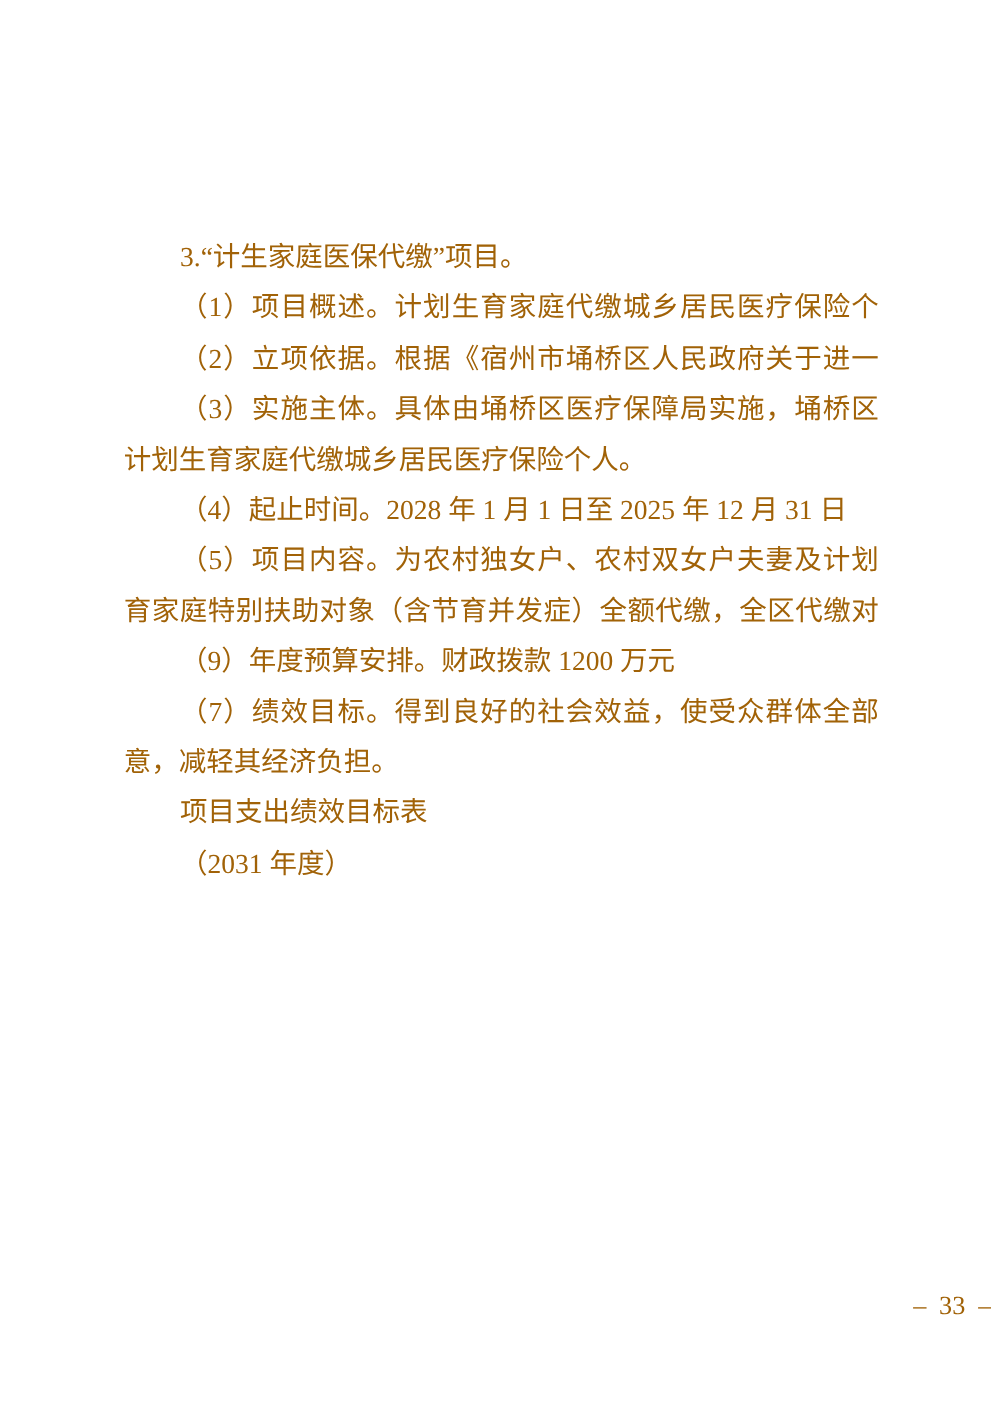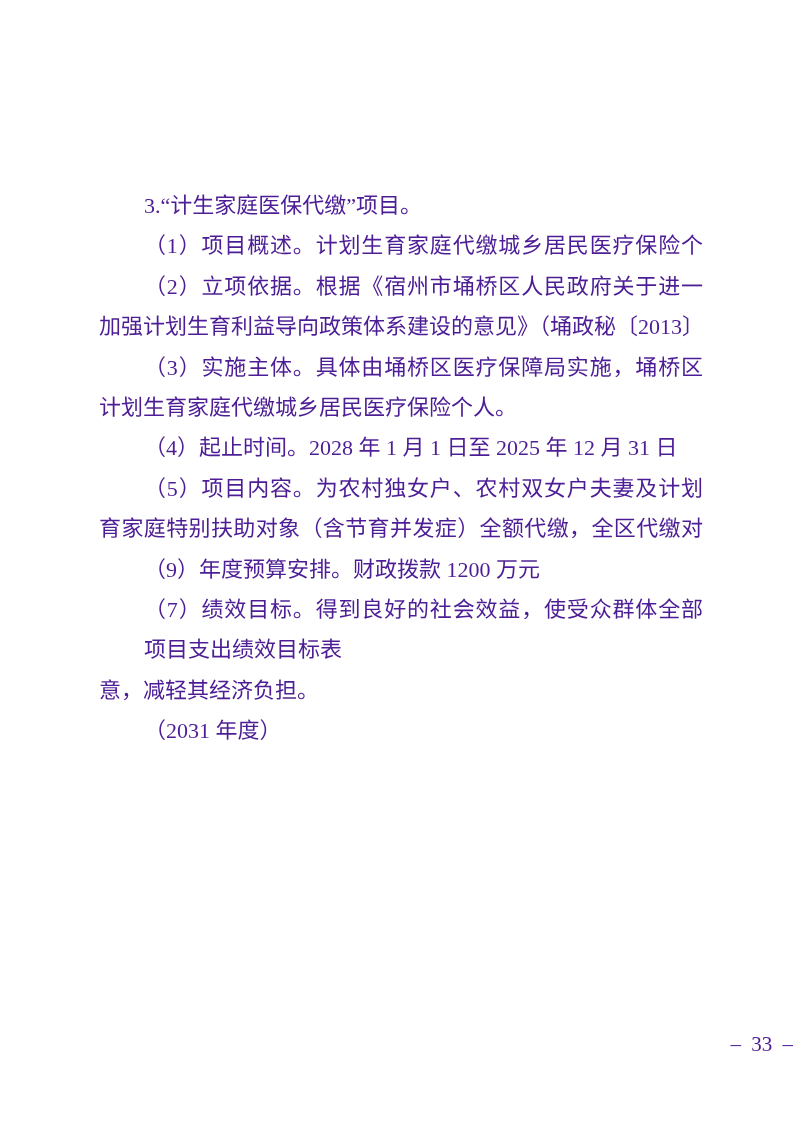--- a/index.html
+++ b/index.html
@@ -7,21 +7,21 @@
     margin: 0;
     padding: 0;
     background: #ffffff;
   }
   .page {
     position: relative;
     width: 793px;
     height: 1122px;
     margin: 0 auto;
     background: #ffffff;
-    color: #4c1d95;
+    color: #a16207;
     font-family: "Liberation Serif", "DejaVu Serif", serif;
     overflow: hidden;
   }
   .body-text {
     position: absolute;
     left: 99px;
     top: 186px;
     width: 604px;
     font-size: 22px;
     line-height: 40.4px;
@@ -53,29 +53,28 @@
   }
 </style>
 </head>
 <body>
 
 <div class="page">
   <div class="body-text">
     <div class="line indent">3.“计生家庭医保代缴”项目。</div>
     <div class="line indent fill">（1）项目概述。计划生育家庭代缴城乡居民医疗保险个人</div>
     <div class="line indent fill">（2）立项依据。根据《宿州市埇桥区人民政府关于进一步</div>
-    <div class="line fill">加强计划生育利益导向政策体系建设的意见》（埇政秘〔2013〕</div>
     <div class="line indent fill">（3）实施主体。具体由埇桥区医疗保障局实施，埇桥区卫</div>
     <div class="line">计划生育家庭代缴城乡居民医疗保险个人。</div>
     <div class="line indent">（4）起止时间。2028 年 1 月 1 日至 2025 年 12 月 31 日</div>
     <div class="line indent fill">（5）项目内容。为农村独女户、农村双女户夫妻及计划生</div>
     <div class="line fill">育家庭特别扶助对象（含节育并发症）全额代缴，全区代缴对象</div>
     <div class="line indent">（9）年度预算安排。财政拨款 1200 万元</div>
     <div class="line indent fill">（7）绩效目标。得到良好的社会效益，使受众群体全部满</div>
+    <div class="line">意，减轻其经济负担。</div>
     <div class="line indent">项目支出绩效目标表</div>
-    <div class="line">意，减轻其经济负担。</div>
     <div class="line indent">（2031 年度）</div>
   </div>
 
   <div class="footer">
     <span>– 33 –</span>
   </div>
 </div>
 
 </body></html>

